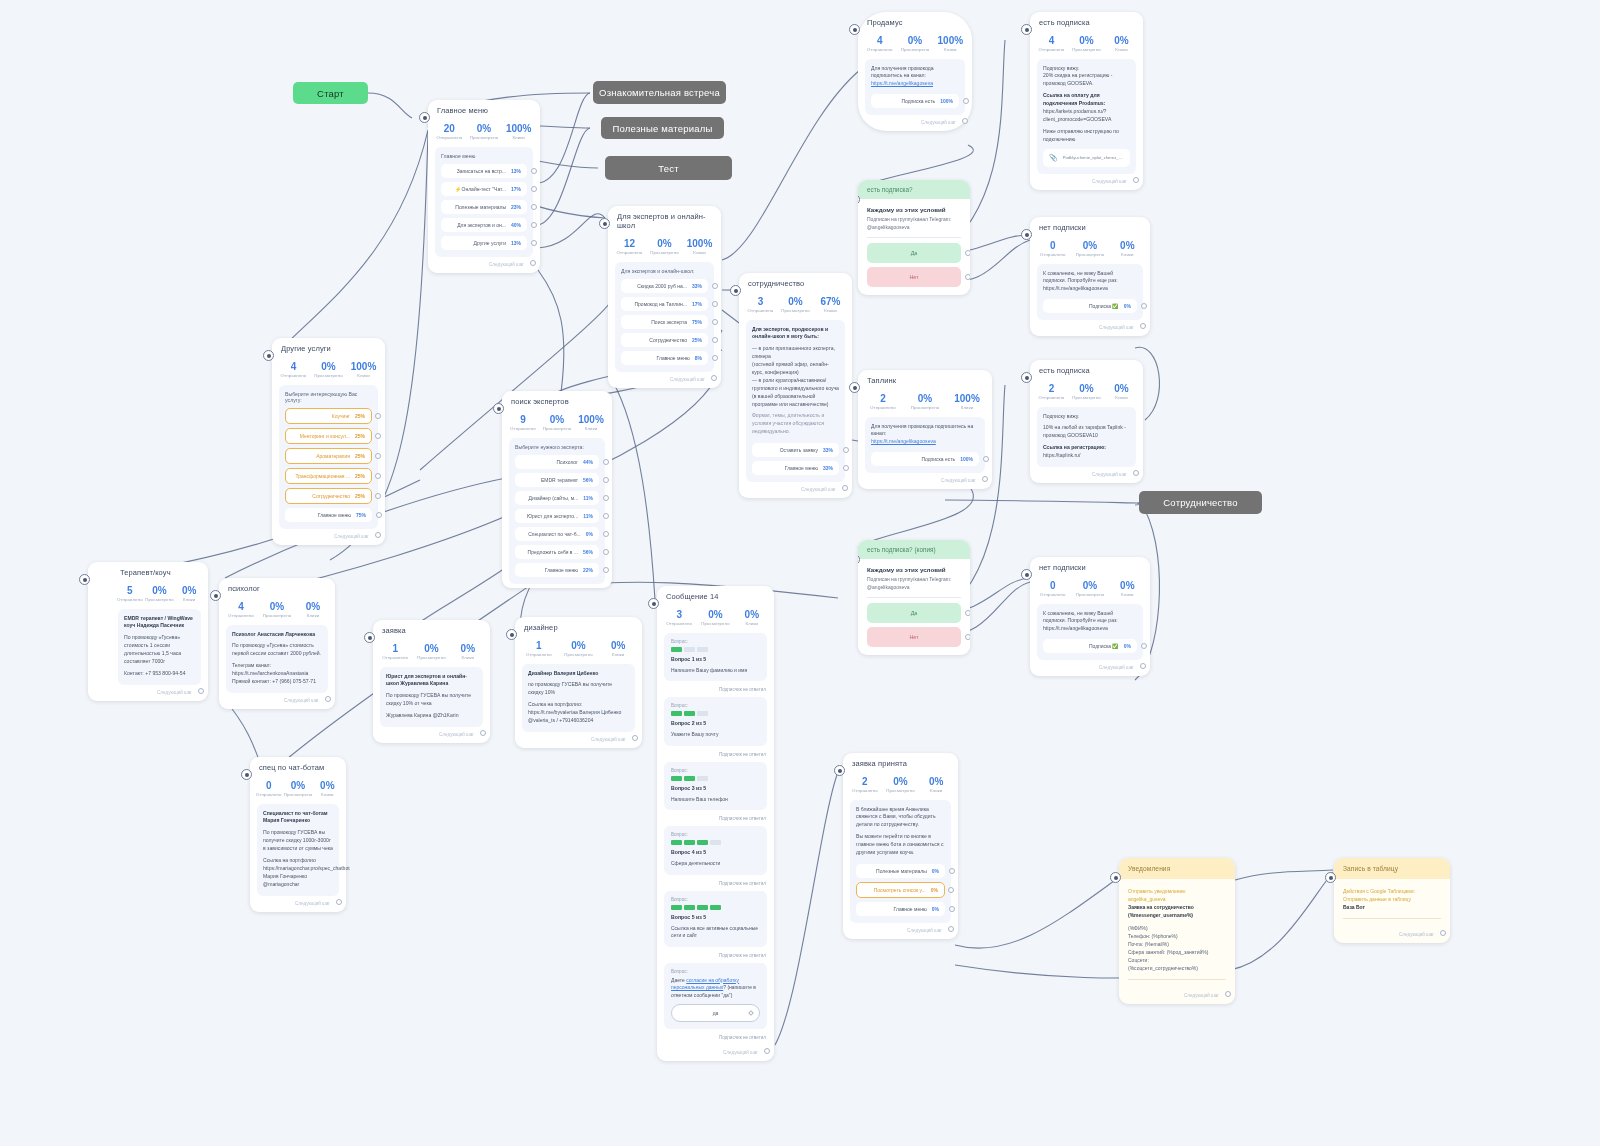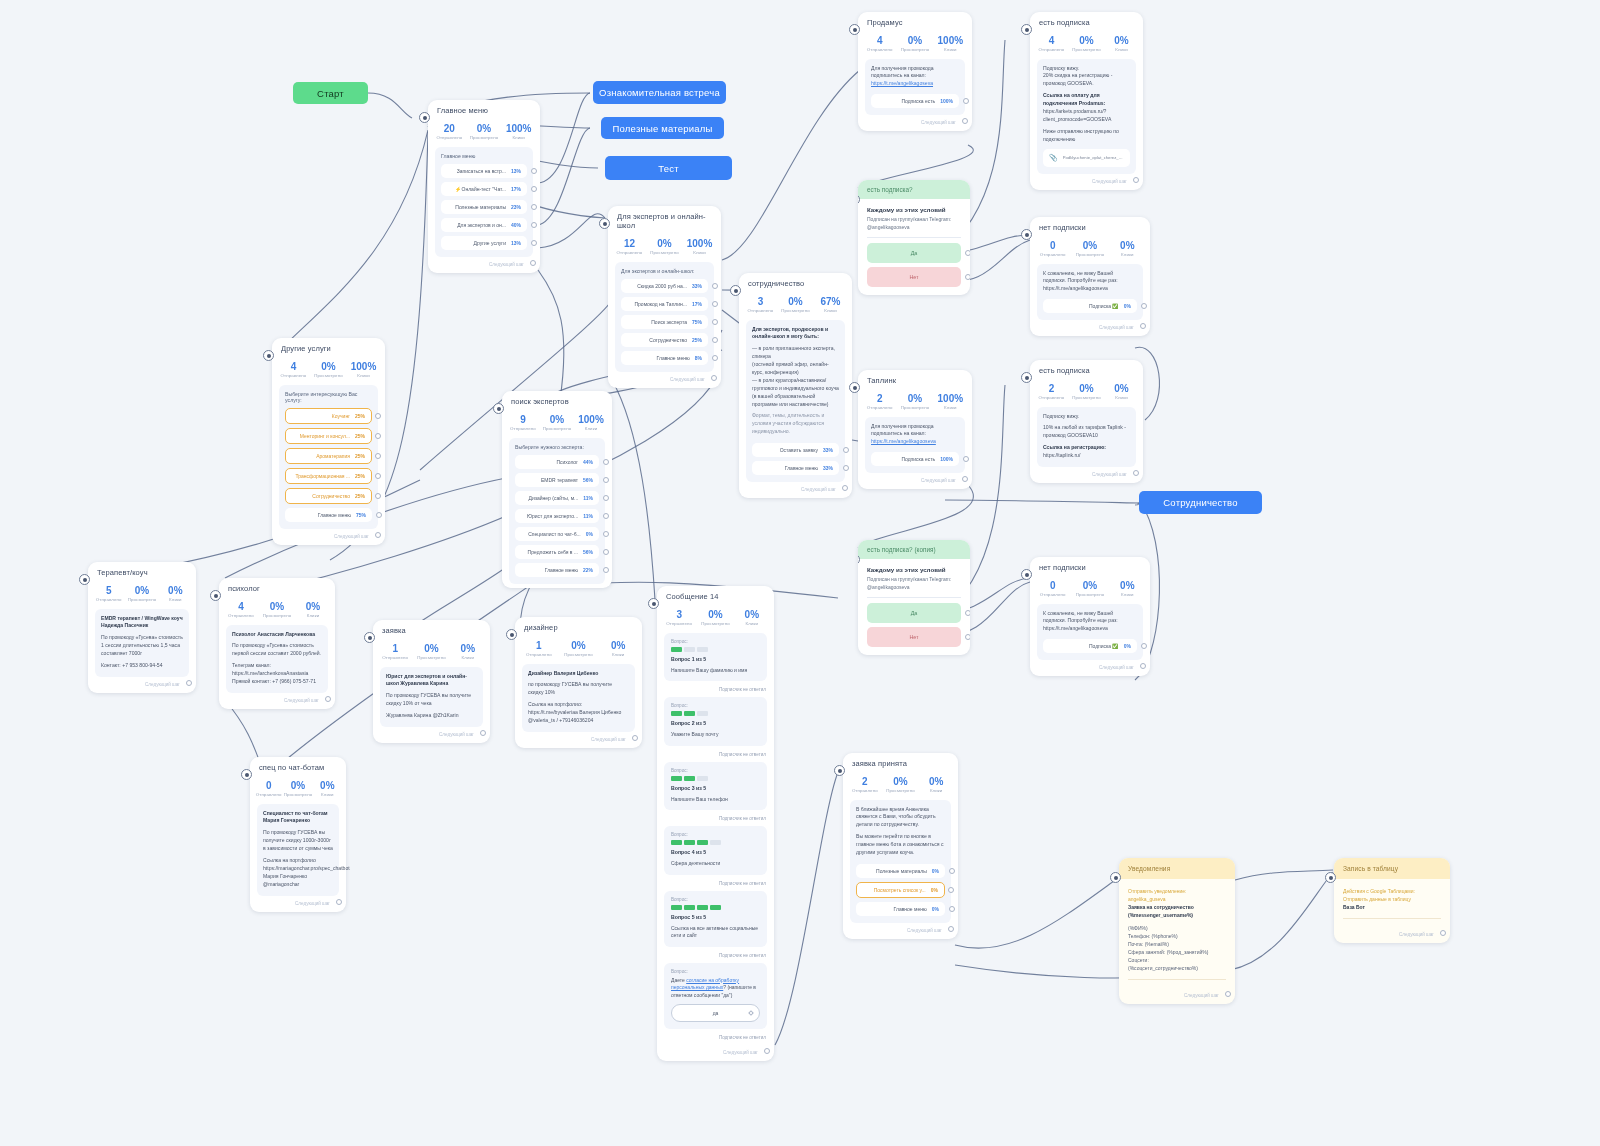--- a/index.html
+++ b/index.html
@@ -51,21 +51,21 @@
   .btn-row.orange .pct { color:#e09a2e; }
   .port {
     width:6px;height:6px;border-radius:50%;border:1px solid #aab4c6;background:#fff;
     position:absolute; right:-10px; top:50%; transform:translateY(-50%);
   }
   .next-step { font-size:4.6px; color:#b6c0d2; text-align:right; padding:5px 16px 2px 0; position:relative; }
   .next-step .port { right:4px; }
 
   
   .pill {
-    position:absolute; background:#3b82f6; color:#fff; border-radius:5px;
+    position:absolute; background:#737373; color:#fff; border-radius:5px;
     display:flex; align-items:center; justify-content:center;
     font-size:9.5px; letter-spacing:.2px;
   }
   .pill.start { background:#5ddb8c; color:#12381f; }
 
   
   .cond { position:absolute; background:#fff; border-radius:9px; box-shadow:0 1px 4px rgba(30,45,80,.13); overflow:hidden; }
   .cond-head { background:#ccf0d9; color:#4c8c68; font-size:6.4px; padding:6px 9px; }
   .cond-body { padding:7px 9px 4px 9px; }
   .cond-title { font-size:6.2px; font-weight:bold; color:#2f3a4d; margin-bottom:3px; }
@@ -421,21 +421,21 @@
         </div>
       <div class="btn-row">
           <span class="lbl">Главное меню</span>
           <span class="pct">33%</span>
           <span class="port"></span>
         </div>
     </div>
     <div class="next-step"><span>Следующий шаг</span><span class="port"></span></div>
   </div>
 
-  <div class="node" style="left:858px; top:12px; width:114px;">
+  <div class="node" style="left:858px; top:12px; width:114px;border-radius:28px;">
     <div class="node-port-left"></div>
     <div class="node-title">Продамус</div>
     <div class="stats">
       <div class="stat">
           <div class="v">4</div>
           <div class="l">Отправлено</div>
         </div>
       <div class="stat">
           <div class="v">0%</div>
           <div class="l">Просмотрено</div>
@@ -527,21 +527,21 @@
       <div class="msg-text">К сожалению, не вижу Вашей подписки. Попробуйте еще раз: https://t.me/angelikagooseva</div>
       <div class="btn-row" style="margin-top:6px">
           <span class="lbl">Подписка ✅</span>
           <span class="pct">0%</span>
           <span class="port"></span>
         </div>
     </div>
     <div class="next-step"><span>Следующий шаг</span><span class="port"></span></div>
   </div>
 
-  <div class="node" style="left:858px; top:370px; width:114px;">
+  <div class="node" style="left:858px; top:370px; width:134px;">
     <div class="node-port-left"></div>
     <div class="node-title">Таплинк</div>
     <div class="stats">
       <div class="stat">
           <div class="v">2</div>
           <div class="l">Отправлено</div>
         </div>
       <div class="stat">
           <div class="v">0%</div>
           <div class="l">Просмотрено</div>
@@ -628,21 +628,21 @@
       <div class="msg-text">К сожалению, не вижу Вашей подписки. Попробуйте еще раз: https://t.me/angelikagooseva</div>
       <div class="btn-row" style="margin-top:6px">
           <span class="lbl">Подписка ✅</span>
           <span class="pct">0%</span>
           <span class="port"></span>
         </div>
     </div>
     <div class="next-step"><span>Следующий шаг</span><span class="port"></span></div>
   </div>
 
-  <div class="node" style="left:88px; top:562px; width:108px;">
+  <div class="node" style="left:88px; top:562px; width:120px;padding-left:23px;">
     <div class="node-port-left"></div>
     <div class="node-title">Терапевт/коуч</div>
     <div class="stats">
       <div class="stat">
           <div class="v">5</div>
           <div class="l">Отправлено</div>
         </div>
       <div class="stat">
           <div class="v">0%</div>
           <div class="l">Просмотрено</div>

